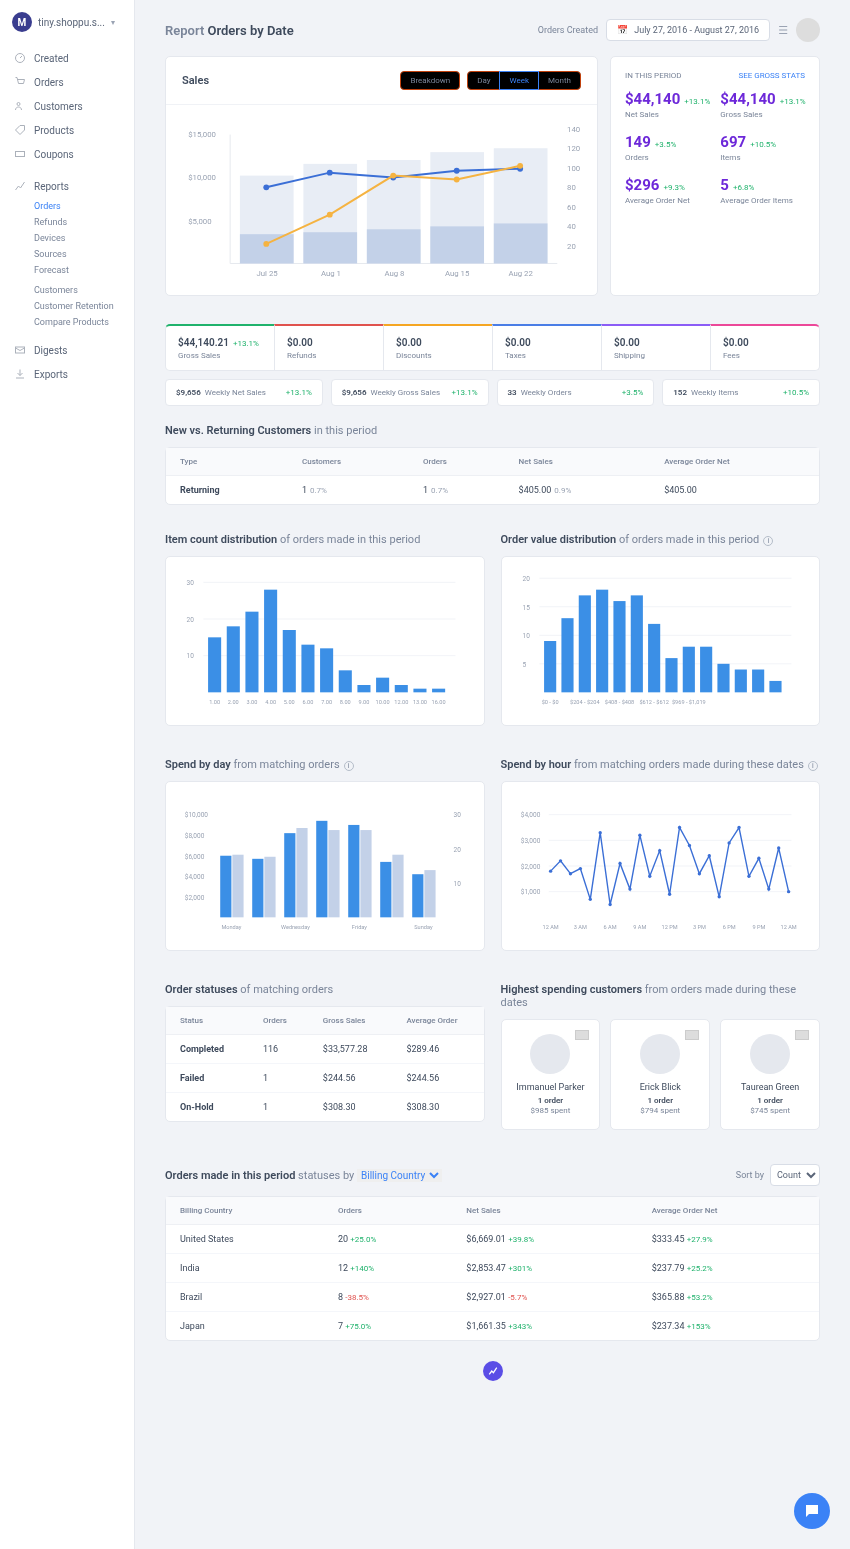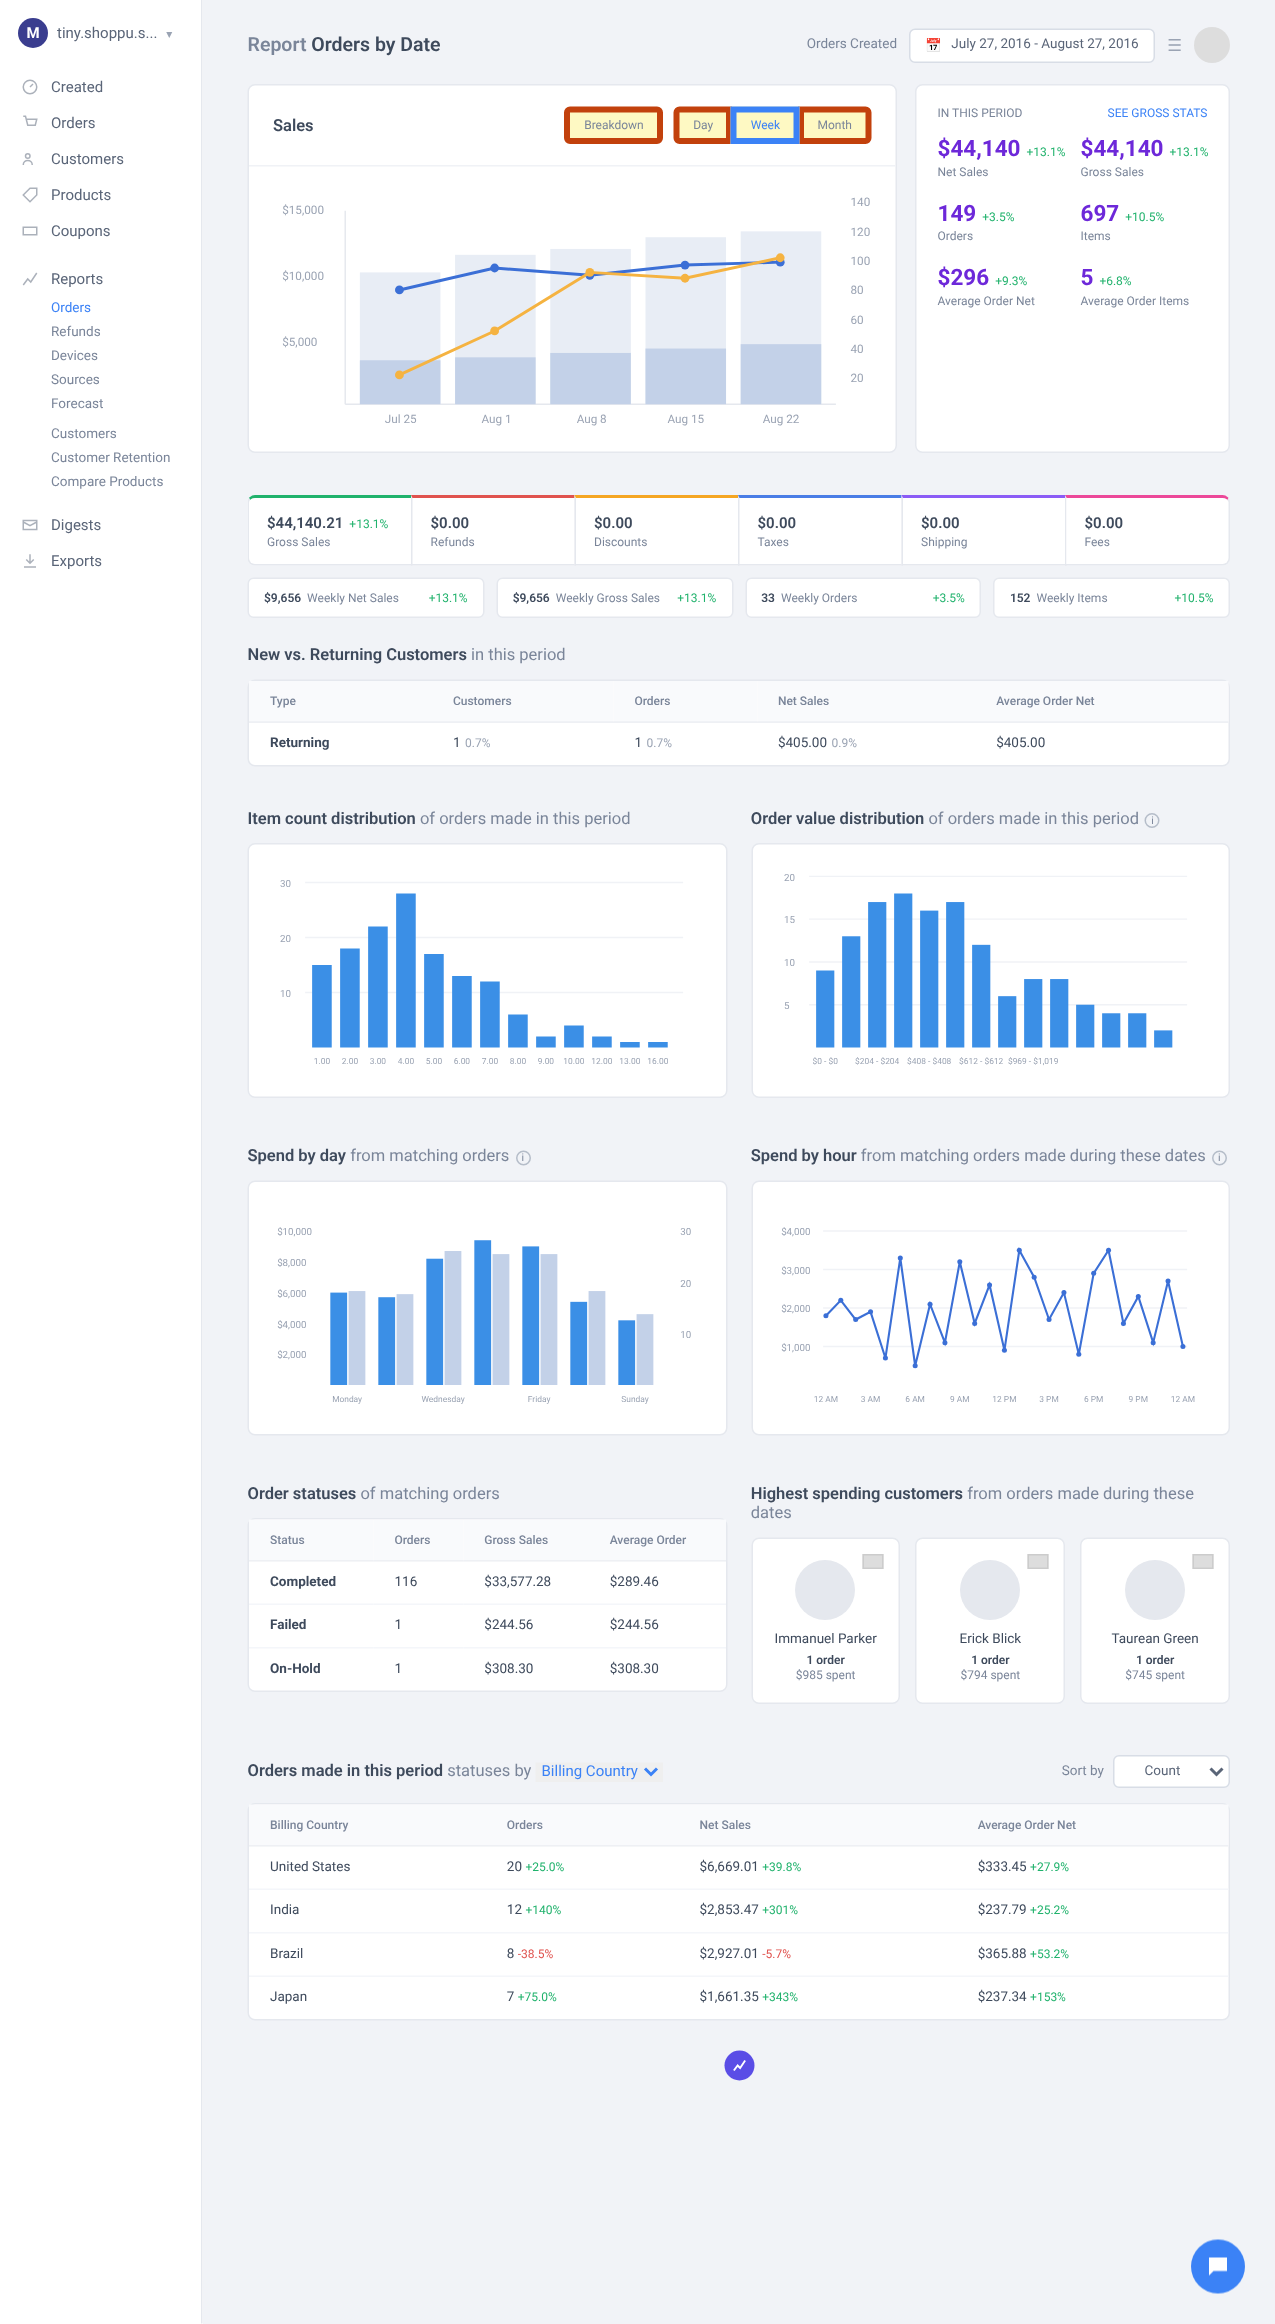--- a/index.html
+++ b/index.html
@@ -18,21 +18,21 @@
 .header-right{display:flex;align-items:center;gap:8px}
 .oc-label{font-size:9px;color:#7a8599}
 .date-picker{background:#fff;border:1px solid #d8dde6;border-radius:4px;padding:5px 10px;font-size:9px;color:#5a6578;display:flex;align-items:center;gap:6px}
 .avatar{width:24px;height:24px;border-radius:50%;background:#ddd}
 .card{background:#fff;border:1px solid #e5e8ee;border-radius:5px;margin-bottom:14px}
 .sales-row{display:flex;gap:12px;margin-bottom:14px}
 .sales-chart{flex:1}
 .sales-head{display:flex;justify-content:space-between;align-items:center;padding:14px 16px;border-bottom:1px solid #f0f2f6}
 .sales-title{font-size:11px;font-weight:600;color:#3e4a5c}
 .seg{display:flex;gap:0}
-.seg-btn{border:4px solid #c2410c;padding:4px 9px;font-size:8px;background:#fef9c3;color:#7a8599;cursor:pointer;margin-left:-1px}
+.seg-btn{border:1px solid #c2410c;padding:4px 9px;font-size:8px;background:#000000;color:#7a8599;cursor:pointer;margin-left:-1px}
 .seg-btn:first-child{border-radius:4px 0 0 4px}
 .seg-btn:last-child{border-radius:0 4px 4px 0}
 .seg-btn.active{color:#3b82f6;border-color:#3b82f6;position:relative;z-index:1}
 .chart-body{padding:12px 16px;height:190px;position:relative}
 .kpi-panel{width:210px;padding:14px}
 .kpi-head{display:flex;justify-content:space-between;font-size:8px;color:#7a8599;margin-bottom:10px}
 .kpi-link{color:#3b82f6;font-size:8px}
 .kpi-grid{display:grid;grid-template-columns:1fr 1fr;gap:14px 10px}
 .kpi-val{font-size:15px;font-weight:700;color:#6d28d9;display:inline}
 .kpi-change{font-size:8px;color:#20b26c;margin-left:4px}
@@ -62,21 +62,21 @@
 .mini-chart{height:170px;padding:14px;position:relative}
 .info-icon{display:inline-block;width:10px;height:10px;border:1px solid #b5bdc9;border-radius:50%;font-size:7px;text-align:center;line-height:9px;color:#b5bdc9;margin-left:4px}
 .customers{display:flex;gap:10px}
 .cust-card{flex:1;background:#fff;border:1px solid #e5e8ee;border-radius:5px;padding:14px;text-align:center;position:relative}
 .cust-flag{position:absolute;top:10px;right:10px;width:14px;height:10px;background:#ddd;border:1px solid #ccc}
 .cust-avatar{width:40px;height:40px;border-radius:50%;background:#e5e8ee;margin:0 auto 8px}
 .cust-name{font-size:9px;color:#3e4a5c;margin-bottom:4px}
 .cust-orders{font-size:8px;font-weight:600;margin-bottom:1px}
 .cust-spent{font-size:8px;color:#7a8599}
 .grouped-head{display:flex;justify-content:space-between;align-items:center;margin-bottom:10px}
-.select{border:1px solid #d8dde6;border-radius:4px;padding:4px 16px;font-size:9px;color:#5a6578;background:#fff}
+.select{border:1px solid #d8dde6;border-radius:4px;padding:4px 2px;font-size:9px;color:#5a6578;background:#fff}
 .grp-select{color:#3b82f6;border:none;font-size:10px}
 .pos{color:#20b26c}
 .neg{color:#e0524e}
 .show-all{text-align:center;padding:10px;font-size:9px;color:#3b82f6;cursor:pointer}
 .fab{position:fixed;bottom:20px;right:20px;width:36px;height:36px;border-radius:50%;background:#3b82f6;display:flex;align-items:center;justify-content:center;cursor:pointer}
 .fab svg{width:18px;height:18px;fill:#fff}
 .ftr-badge{width:20px;height:20px;border-radius:50%;background:#5a4de6;margin:20px auto 0;display:flex;align-items:center;justify-content:center}
 svg{display:block}
 </style>
 </head>

